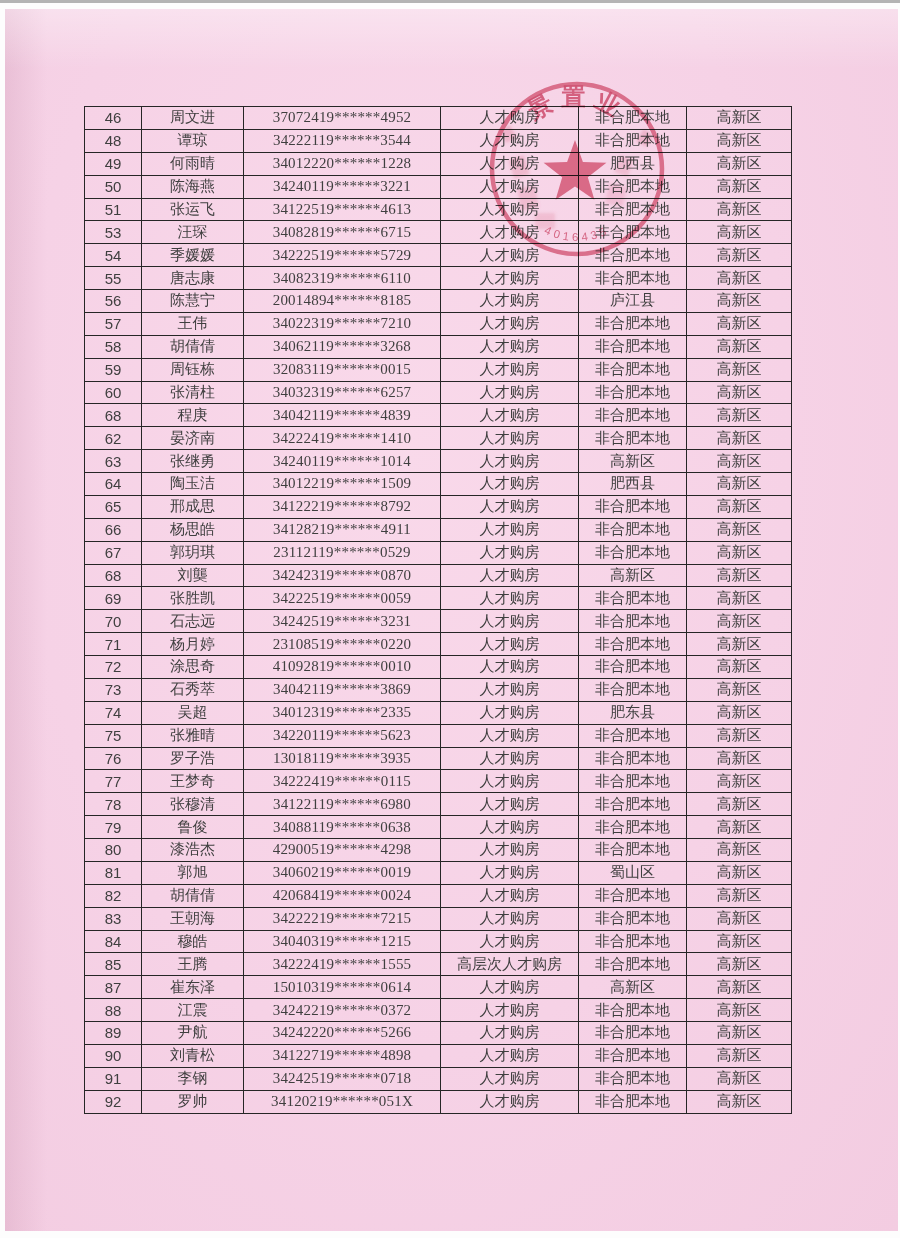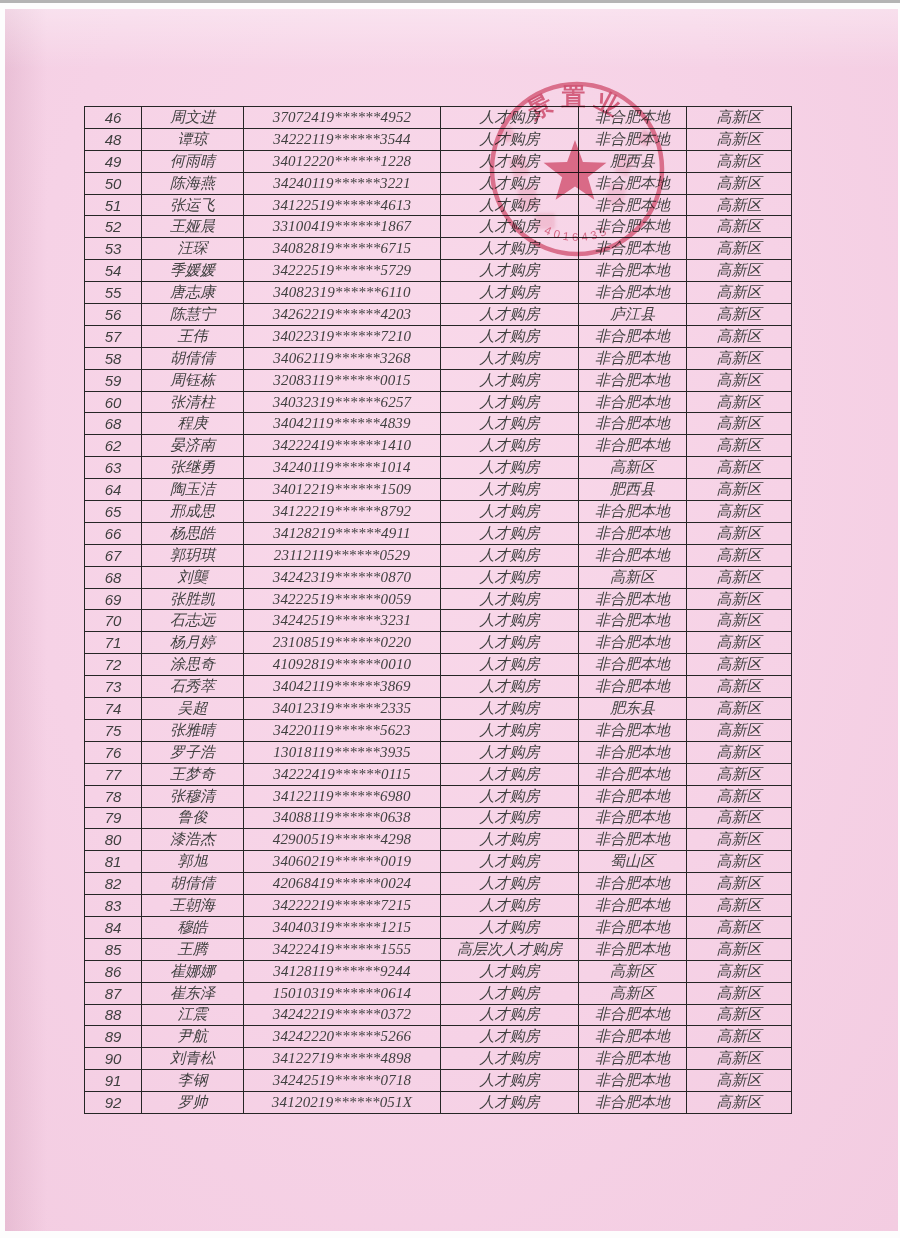--- a/index.html
+++ b/index.html
@@ -23,21 +23,21 @@
     content: ""; position: absolute; left: 0; top: 0; bottom: 0; width: 42px;
     background: linear-gradient(to right, rgba(190,130,160,0.22), rgba(190,130,160,0));
   }
   .scan-page::after { 
     content: ""; position: absolute; left: 0; top: 0; right: 0; height: 60px;
     background: linear-gradient(to bottom, rgba(255,255,255,0.35), rgba(255,255,255,0));
   }
   table.roster {
     position: absolute; left: 79px; top: 97px;
     width: 707px; height: 1008px;
-    border-collapse: collapse; table-layout: fixed; font-style: italic;
+    border-collapse: collapse; table-layout: fixed;
   }
   table.roster td {
     border: 1.6px solid #262626;
     text-align: center; vertical-align: middle;
     color: #3f3f3f;
     font-size: 15px;
     padding: 0;
     overflow: hidden; white-space: nowrap;
   }
   td.c-no { font-family: "Liberation Sans", "DejaVu Sans", sans-serif; font-size: 13.5px; color: #333; }
@@ -101,28 +101,20 @@
         </tr>
         <tr>
           <td class="c-no">51</td>
           <td class="c-name">张运飞</td>
           <td class="c-id">34122519******4613</td>
           <td class="c-type">人才购房</td>
           <td class="c-origin">非合肥本地</td>
           <td class="c-district">高新区</td>
         </tr>
         <tr>
-          <td class="c-no">52</td>
-          <td class="c-name">王娅晨</td>
-          <td class="c-id">33100419******1867</td>
-          <td class="c-type">人才购房</td>
-          <td class="c-origin">非合肥本地</td>
-          <td class="c-district">高新区</td>
-        </tr>
-        <tr>
           <td class="c-no">53</td>
           <td class="c-name">汪琛</td>
           <td class="c-id">34082819******6715</td>
           <td class="c-type">人才购房</td>
           <td class="c-origin">非合肥本地</td>
           <td class="c-district">高新区</td>
         </tr>
         <tr>
           <td class="c-no">54</td>
           <td class="c-name">季媛媛</td>
@@ -135,21 +127,21 @@
           <td class="c-no">55</td>
           <td class="c-name">唐志康</td>
           <td class="c-id">34082319******6110</td>
           <td class="c-type">人才购房</td>
           <td class="c-origin">非合肥本地</td>
           <td class="c-district">高新区</td>
         </tr>
         <tr>
           <td class="c-no">56</td>
           <td class="c-name">陈慧宁</td>
-          <td class="c-id">34262219******4203</td>
+          <td class="c-id">20014894******8185</td>
           <td class="c-type">人才购房</td>
           <td class="c-origin">庐江县</td>
           <td class="c-district">高新区</td>
         </tr>
         <tr>
           <td class="c-no">57</td>
           <td class="c-name">王伟</td>
           <td class="c-id">34022319******7210</td>
           <td class="c-type">人才购房</td>
           <td class="c-origin">非合肥本地</td>
@@ -370,28 +362,20 @@
           <td class="c-type">人才购房</td>
           <td class="c-origin">非合肥本地</td>
           <td class="c-district">高新区</td>
         </tr>
         <tr>
           <td class="c-no">85</td>
           <td class="c-name">王腾</td>
           <td class="c-id">34222419******1555</td>
           <td class="c-type">高层次人才购房</td>
           <td class="c-origin">非合肥本地</td>
-          <td class="c-district">高新区</td>
-        </tr>
-        <tr>
-          <td class="c-no">86</td>
-          <td class="c-name">崔娜娜</td>
-          <td class="c-id">34128119******9244</td>
-          <td class="c-type">人才购房</td>
-          <td class="c-origin">高新区</td>
           <td class="c-district">高新区</td>
         </tr>
         <tr>
           <td class="c-no">87</td>
           <td class="c-name">崔东泽</td>
           <td class="c-id">15010319******0614</td>
           <td class="c-type">人才购房</td>
           <td class="c-origin">高新区</td>
           <td class="c-district">高新区</td>
         </tr>

